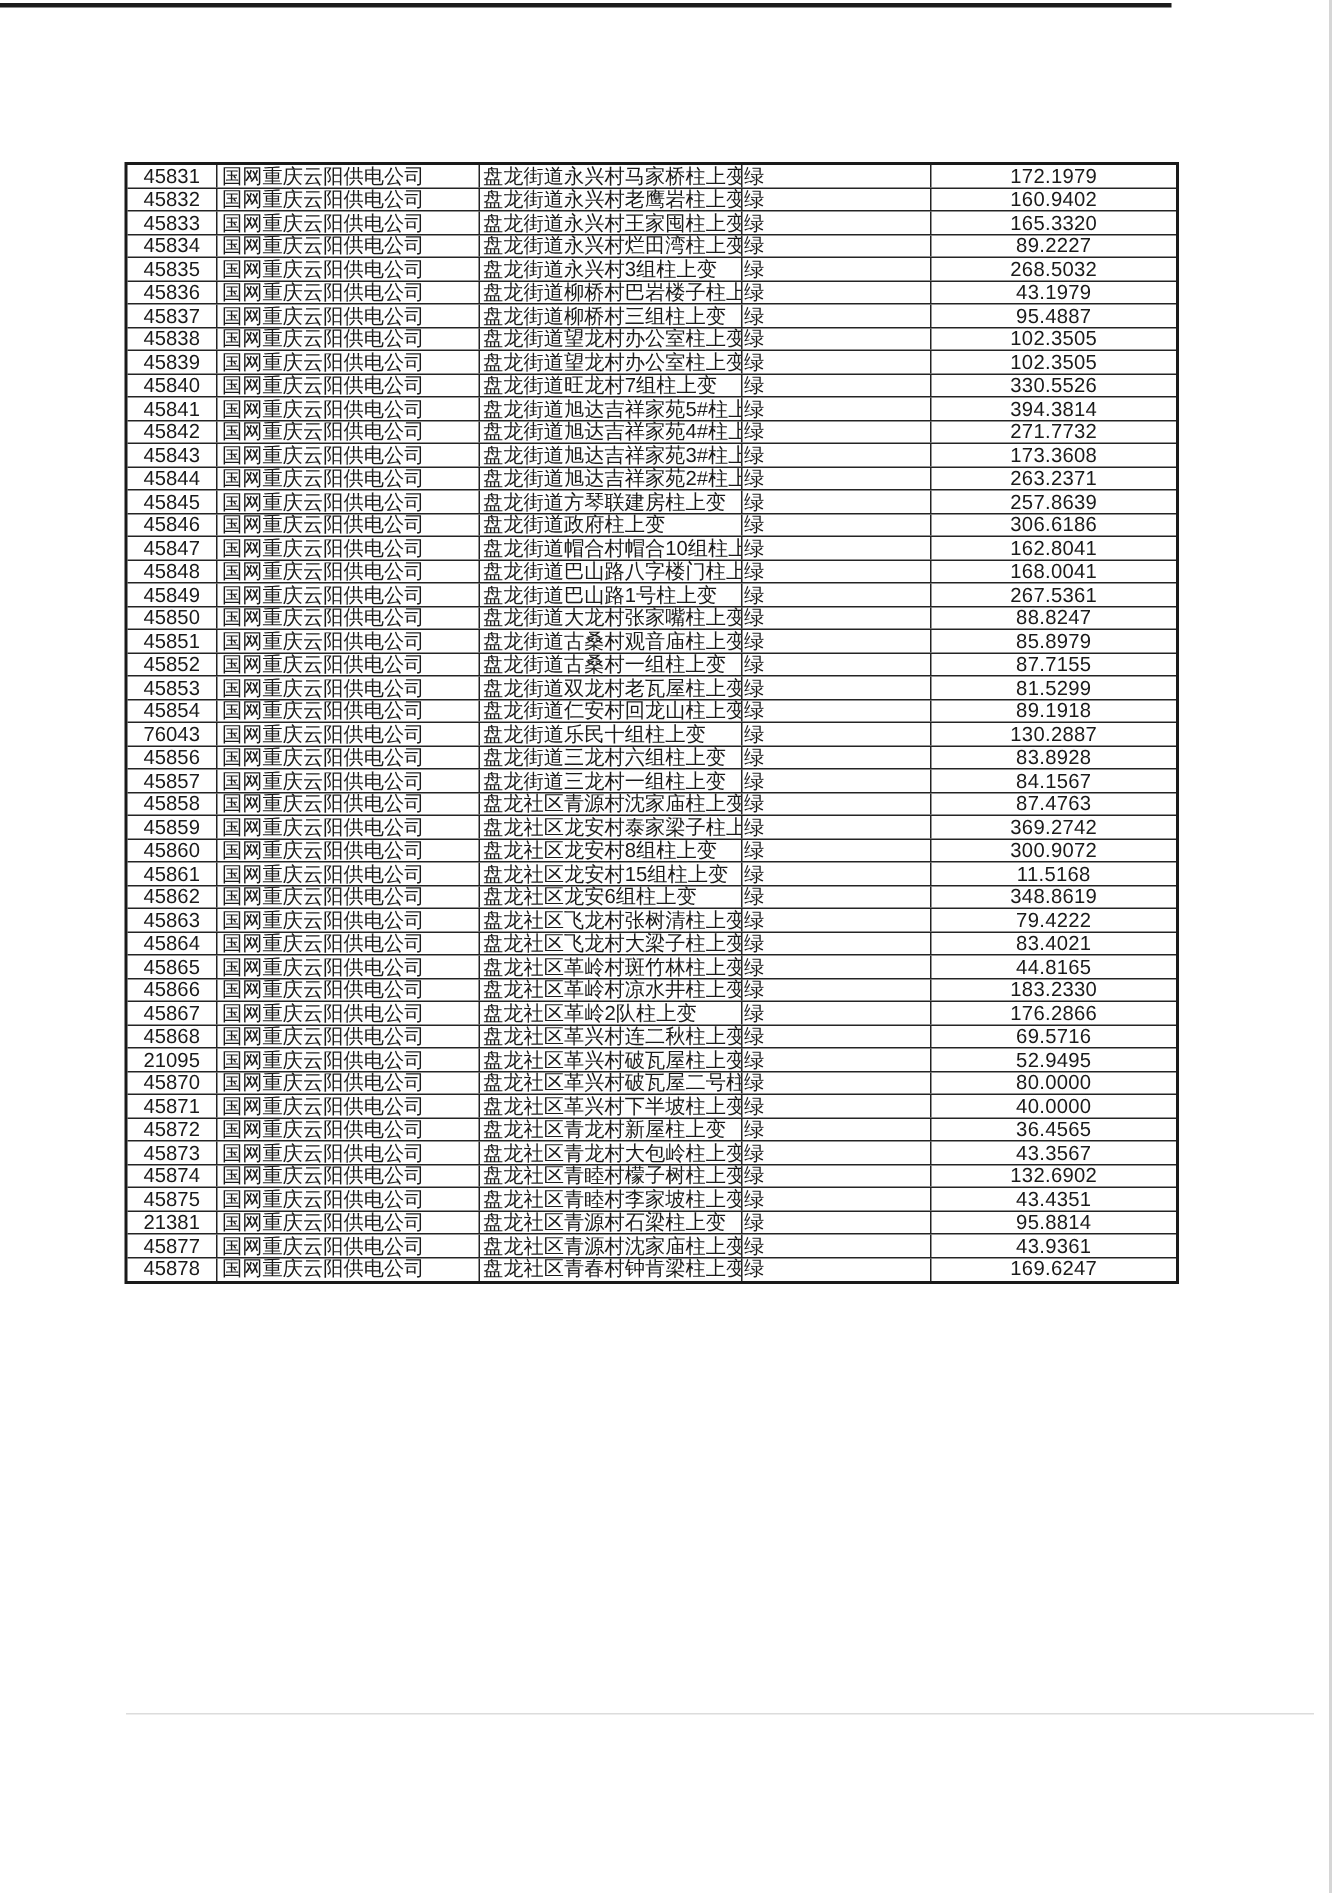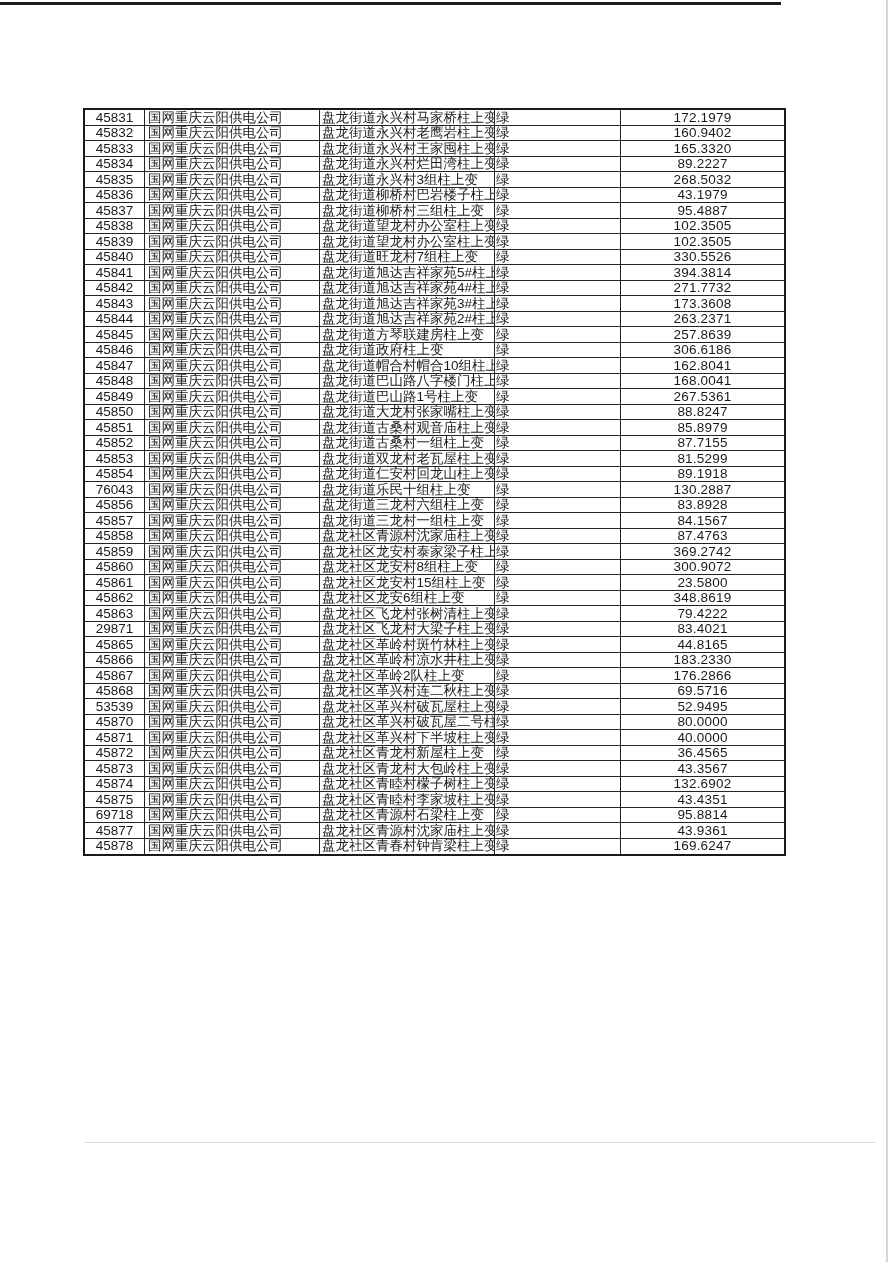--- a/index.html
+++ b/index.html
@@ -318,41 +318,41 @@
       <div class="cell c-name">盘龙社区龙安村8组柱上变</div>
       <div class="cell c-status">绿</div>
       <div class="cell c-value">300.9072</div>
     </div>
 
     <div class="t-row">
       <div class="cell c-id">45861</div>
       <div class="cell c-comp">国网重庆云阳供电公司</div>
       <div class="cell c-name">盘龙社区龙安村15组柱上变</div>
       <div class="cell c-status">绿</div>
-      <div class="cell c-value">23.5800</div>
+      <div class="cell c-value">11.5168</div>
     </div>
 
     <div class="t-row">
       <div class="cell c-id">45862</div>
       <div class="cell c-comp">国网重庆云阳供电公司</div>
       <div class="cell c-name">盘龙社区龙安6组柱上变</div>
       <div class="cell c-status">绿</div>
       <div class="cell c-value">348.8619</div>
     </div>
 
     <div class="t-row">
       <div class="cell c-id">45863</div>
       <div class="cell c-comp">国网重庆云阳供电公司</div>
       <div class="cell c-name">盘龙社区飞龙村张树清柱上变</div>
       <div class="cell c-status">绿</div>
       <div class="cell c-value">79.4222</div>
     </div>
 
     <div class="t-row">
-      <div class="cell c-id">29871</div>
+      <div class="cell c-id">45864</div>
       <div class="cell c-comp">国网重庆云阳供电公司</div>
       <div class="cell c-name">盘龙社区飞龙村大梁子柱上变</div>
       <div class="cell c-status">绿</div>
       <div class="cell c-value">83.4021</div>
     </div>
 
     <div class="t-row">
       <div class="cell c-id">45865</div>
       <div class="cell c-comp">国网重庆云阳供电公司</div>
       <div class="cell c-name">盘龙社区革岭村斑竹林柱上变</div>
@@ -378,21 +378,21 @@
 
     <div class="t-row">
       <div class="cell c-id">45868</div>
       <div class="cell c-comp">国网重庆云阳供电公司</div>
       <div class="cell c-name">盘龙社区革兴村连二秋柱上变</div>
       <div class="cell c-status">绿</div>
       <div class="cell c-value">69.5716</div>
     </div>
 
     <div class="t-row">
-      <div class="cell c-id">53539</div>
+      <div class="cell c-id">21095</div>
       <div class="cell c-comp">国网重庆云阳供电公司</div>
       <div class="cell c-name">盘龙社区革兴村破瓦屋柱上变</div>
       <div class="cell c-status">绿</div>
       <div class="cell c-value">52.9495</div>
     </div>
 
     <div class="t-row">
       <div class="cell c-id">45870</div>
       <div class="cell c-comp">国网重庆云阳供电公司</div>
       <div class="cell c-name">盘龙社区革兴村破瓦屋二号柱上变</div>
@@ -434,21 +434,21 @@
 
     <div class="t-row">
       <div class="cell c-id">45875</div>
       <div class="cell c-comp">国网重庆云阳供电公司</div>
       <div class="cell c-name">盘龙社区青睦村李家坡柱上变</div>
       <div class="cell c-status">绿</div>
       <div class="cell c-value">43.4351</div>
     </div>
 
     <div class="t-row">
-      <div class="cell c-id">69718</div>
+      <div class="cell c-id">21381</div>
       <div class="cell c-comp">国网重庆云阳供电公司</div>
       <div class="cell c-name">盘龙社区青源村石梁柱上变</div>
       <div class="cell c-status">绿</div>
       <div class="cell c-value">95.8814</div>
     </div>
 
     <div class="t-row">
       <div class="cell c-id">45877</div>
       <div class="cell c-comp">国网重庆云阳供电公司</div>
       <div class="cell c-name">盘龙社区青源村沈家庙柱上变</div>

